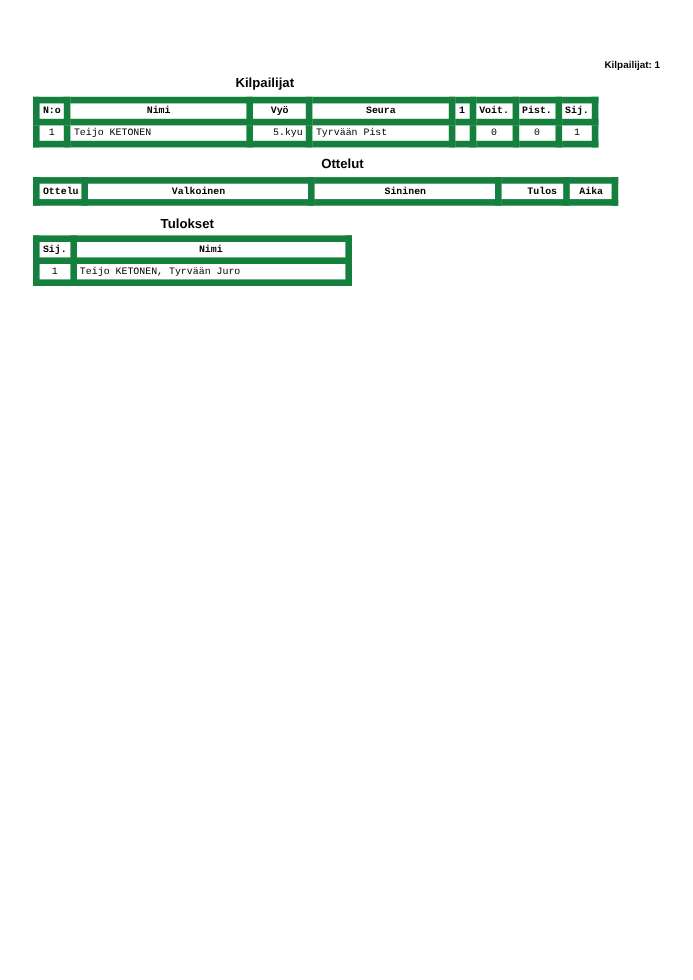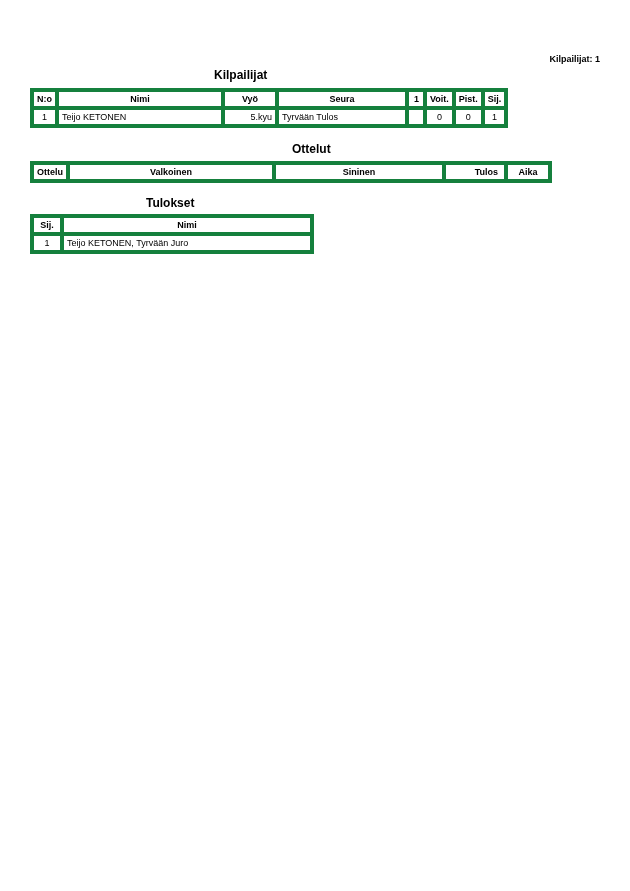--- a/index.html
+++ b/index.html
@@ -57,28 +57,29 @@
 
   
   table.grid {
     position: absolute;
     border-collapse: collapse;
     font-size: 9px;
     background: #ffffff;
   }
   table.grid th,
   table.grid td {
-    border: 4px solid #15803d;
+    border: 6px solid #15803d;
     padding: 1px 3px;
     font-weight: normal;
     line-height: 12px;
     height: 14px;
     box-sizing: border-box;
     overflow: hidden;
     white-space: nowrap;
+    font-family: Liberation Mono, monospace;
   }
   table.grid th {
     font-weight: bold;
     text-align: center;
   }
 
   
   #table-competitors { top: 88px; left: 30px; }
   #table-competitors th.c-no    { width: 18px; }
   #table-competitors th.c-name  { width: 166px; }
@@ -132,21 +133,21 @@
         <th class="c-win">Voit.</th>
         <th class="c-pts">Pist.</th>
         <th class="c-rank">Sij.</th>
       </tr>
     </thead>
     <tbody>
       <tr>
         <td class="v-no">1</td>
         <td class="v-name">Teijo KETONEN</td>
         <td class="v-belt">5.kyu</td>
-        <td class="v-club">Tyrvään Tulos</td>
+        <td class="v-club">Tyrvään Pist</td>
         <td class="v-seed"></td>
         <td class="v-win">0</td>
         <td class="v-pts">0</td>
         <td class="v-rank">1</td>
       </tr>
     </tbody>
   </table>
 
   <div class="section-caption" id="cap-ottelut">Ottelut</div>
 

